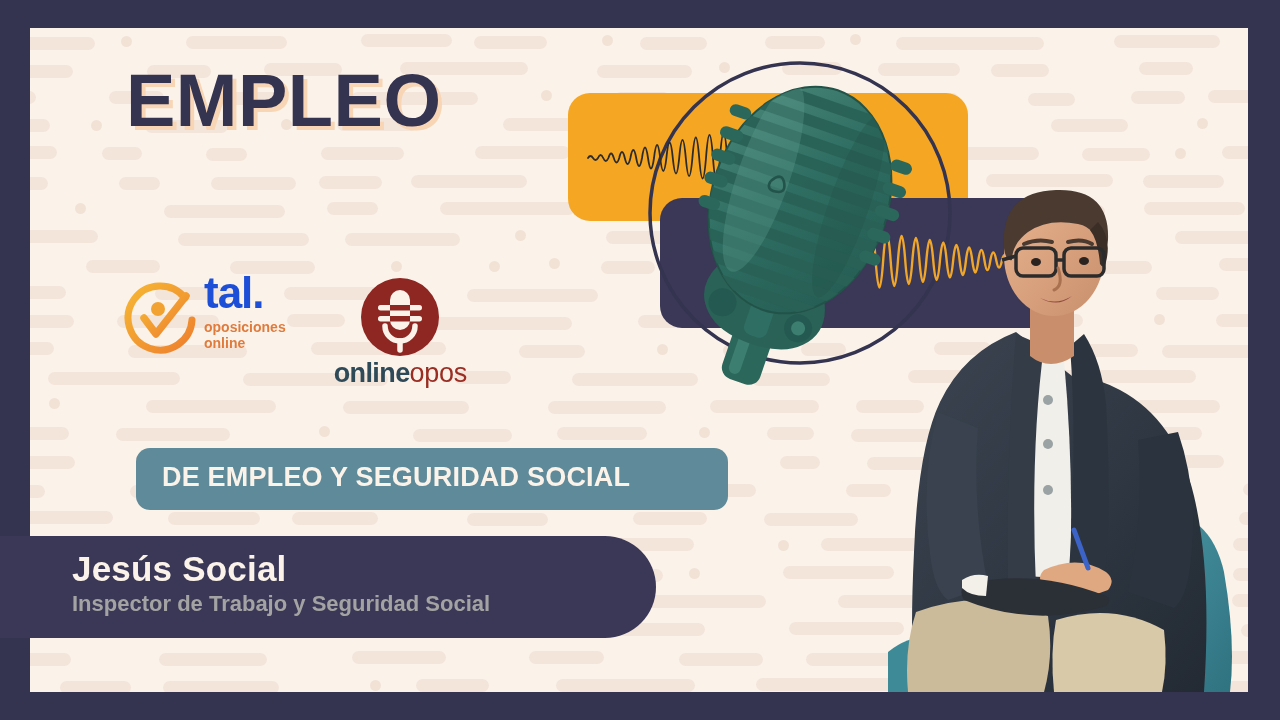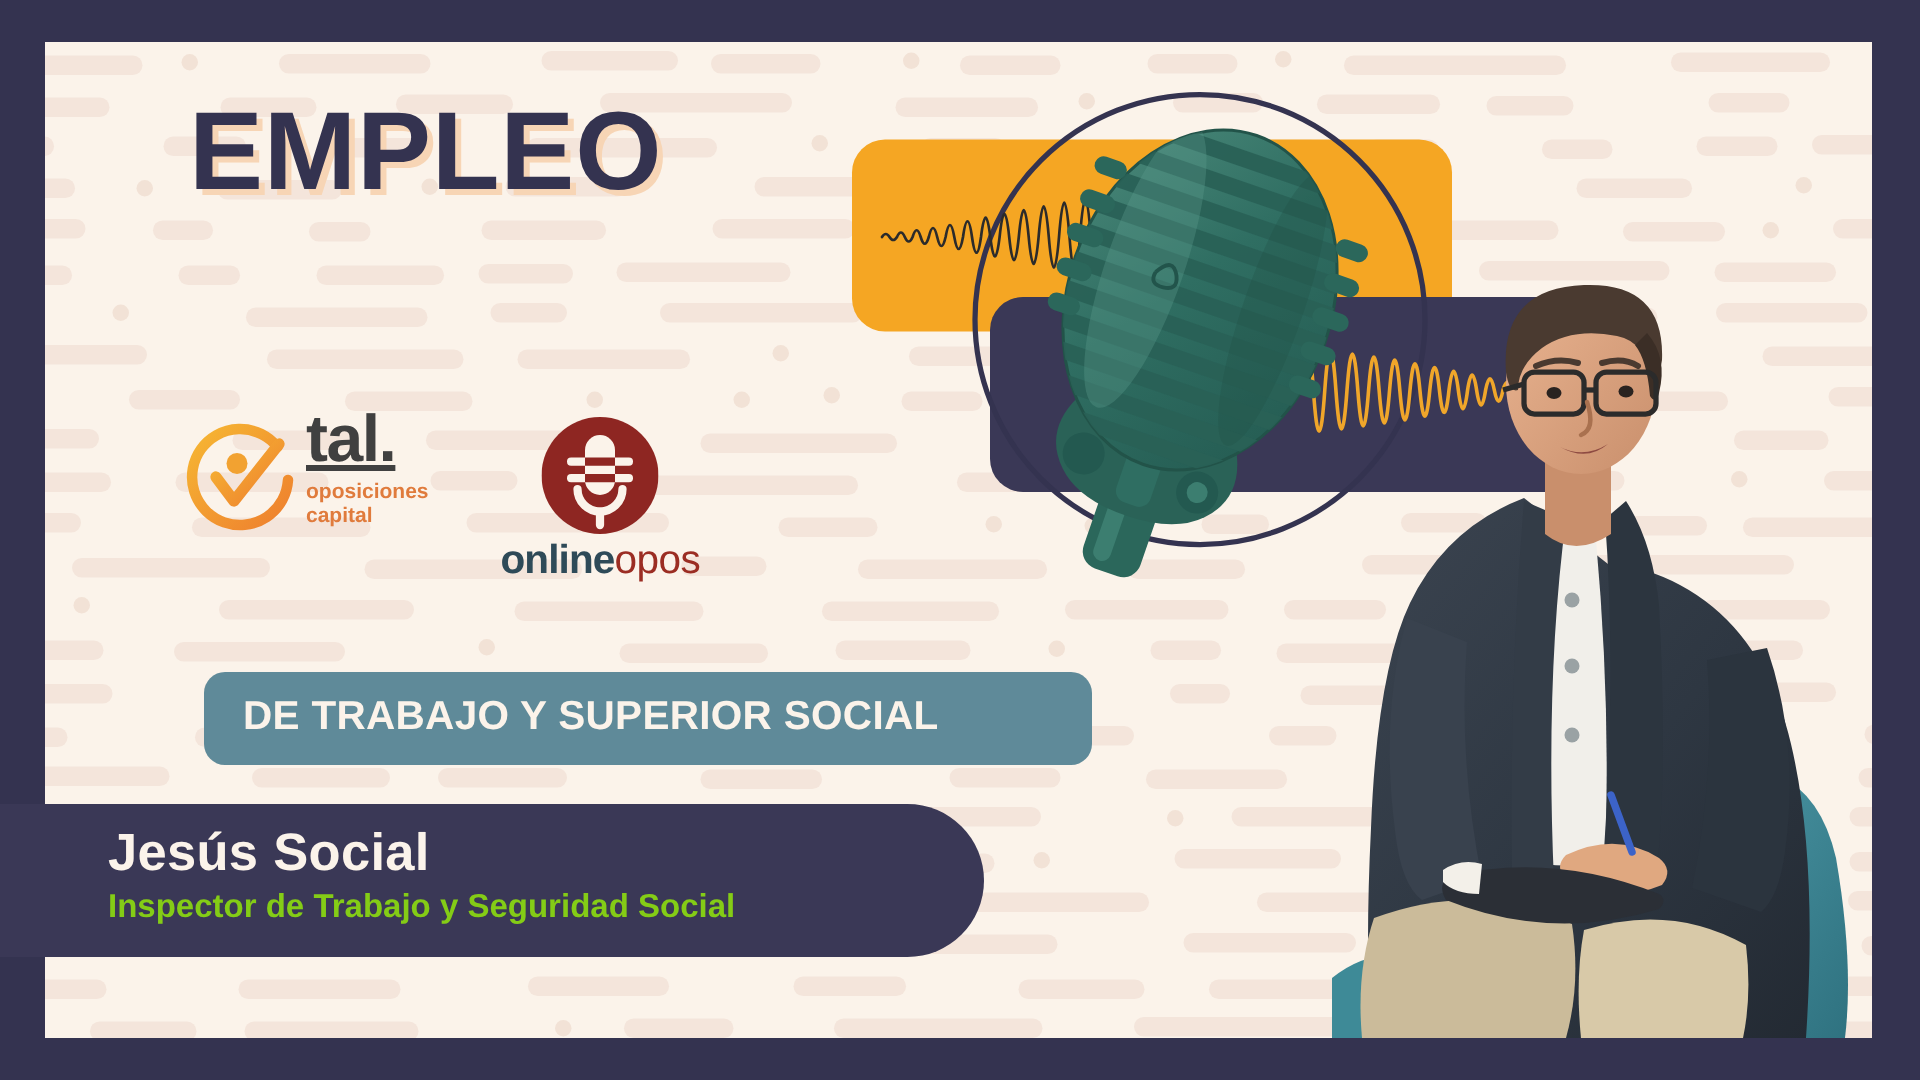--- a/index.html
+++ b/index.html
@@ -64,21 +64,21 @@
 
   
   .opostal{ display:flex; align-items:flex-start; gap:6px; }
   .opostal-mark{ width:76px; height:76px; position:relative; flex:none; margin-top:8px;}
   .opostal-words{ position:relative; }
   .opostal-word{
     font-size:44px; font-weight:bold; line-height:0.88;
     letter-spacing:-1px;
   }
   .opostal-word.w1{ color:#F08A33; }
-  .opostal-word.w2{ color:#404040;text-decoration:underline; }
+  .opostal-word.w2{ color:#1d4ed8; }
   .opostal-sub{
     margin-top:6px;
     font-size:14px; font-weight:600;
     color:#E07B3C; line-height:1.15;
     white-space:pre-line;
   }
 
   
   .capradio{ display:flex; flex-direction:column; align-items:center; gap:4px; margin-top:4px;}
   .capradio-mark{ width:78px; height:78px; }
@@ -111,21 +111,21 @@
     border-radius:0 52px 52px 0;
     padding:14px 0 0 72px;
     z-index:7;
   }
   #name-banner .nb-name{
     color:#FBF3EA;
     font-size:35px; font-weight:bold;
     line-height:1.1; letter-spacing:0.2px;
   }
   #name-banner .nb-role{
-    color:#84cc16;
+    color:#a3a3a3;
     font-size:22px; font-weight:bold;
     line-height:1.15; margin-top:2px;
   }
 
   
   #mic-art{
     position:absolute;
     left:520px; top:0px;
     width:470px; height:380px;
     z-index:4;
@@ -606,21 +606,21 @@
               </linearGradient>
             </defs>
             <path d="M63 16 A32 32 0 1 0 70 38" fill="none" stroke="url(#opg)" stroke-width="7" stroke-linecap="round"></path>
             <path d="M22 36 l12 16 l30 -38" fill="none" stroke="url(#opg)" stroke-width="7.5" stroke-linecap="round" stroke-linejoin="round"></path>
             <circle cx="36" cy="27" r="7" fill="#F2A231"></circle>
           </svg>
         </div>
         <div class="opostal-words">
           <div class="opostal-word w2">tal.</div>
           <div class="opostal-sub">oposiciones
-capital</div>
+online</div>
         </div>
       </div>
 
       <div class="capradio">
         <div class="capradio-mark">
           <svg viewBox="0 0 78 78" xmlns="http://www.w3.org/2000/svg">
             <circle cx="39" cy="39" r="39" fill="#8E2622"></circle>
             <g fill="none" stroke="#FBF3EA" stroke-width="5.5" stroke-linecap="round">
               <path d="M24 48 a15 15 0 0 0 30 0"></path>
               <path d="M39 63 v9"></path>
@@ -633,21 +633,21 @@
             <rect x="29" y="38" width="20" height="5.5" fill="#8E2622"></rect>
           </svg>
         </div>
         <div class="capradio-words">
           <span class="cap">online</span><span class="rad">opos</span>
         </div>
       </div>
     </div>
 
     <div id="teal-banner">
-      <div class="tb-line">DE TRABAJO Y SUPERIOR SOCIAL</div>
+      <div class="tb-line">DE EMPLEO Y SEGURIDAD SOCIAL</div>
     </div>
 
   </div>
 
   <div id="name-banner">
     <div class="nb-name">Jesús Social</div>
     <div class="nb-role">Inspector de Trabajo y Seguridad Social</div>
   </div>
 
 </div>

